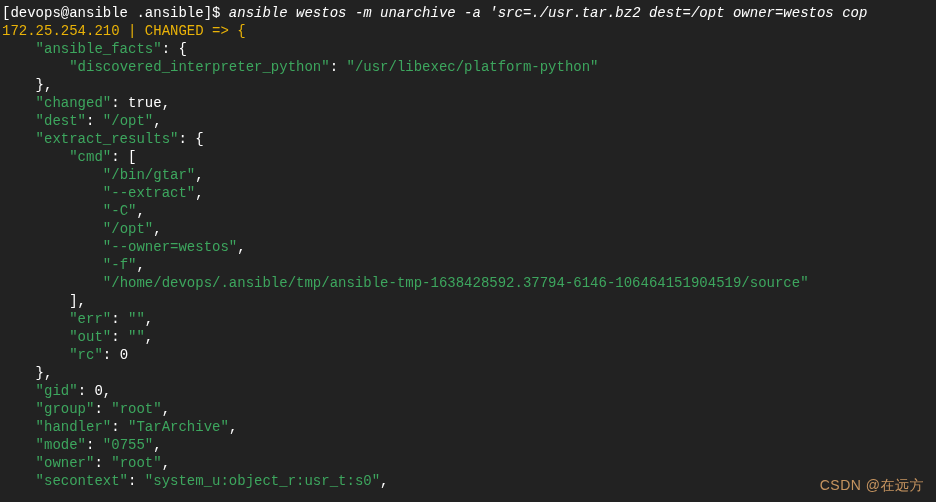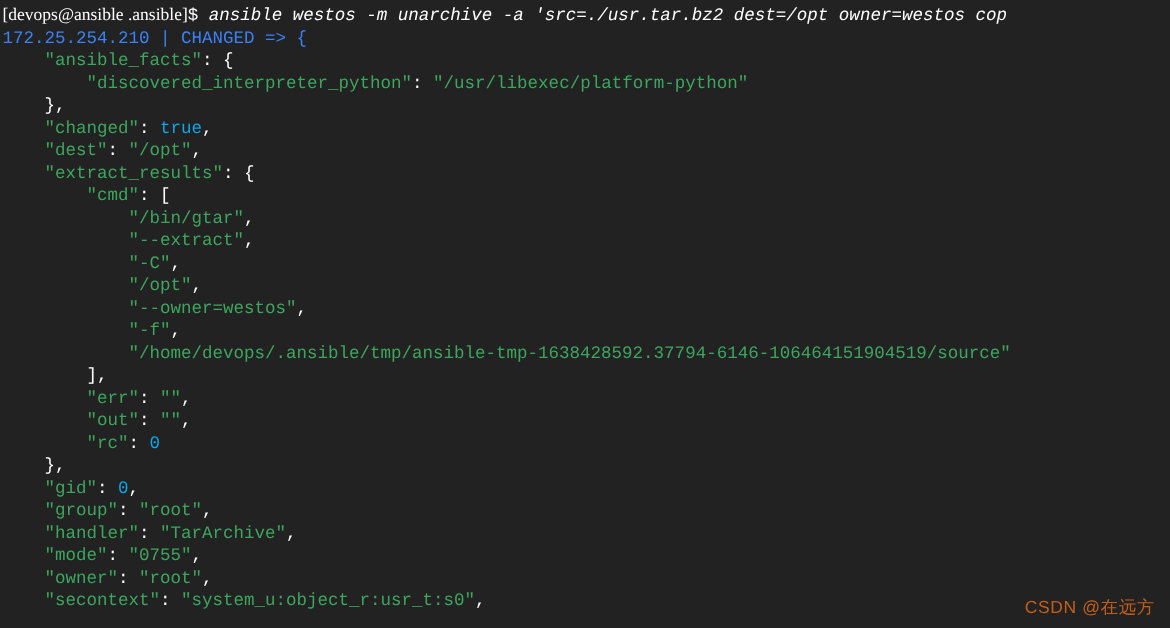--- a/index.html
+++ b/index.html
@@ -9,33 +9,33 @@
       font-size: 14px;
       line-height: 18px;
       color: #ffffff;
       width: 936px;
       height: 502px;
       overflow: hidden;
       position: relative;
       padding: 4px 2px;
     }
     .line { white-space: pre; }
-    .prompt-user { color: #ffffff; font-family: Liberation Serif, serif; }
+    .prompt-user { color: #ffffff; }
     .prompt-dollar { color: #ffffff; }
     .prompt-cmd { color: #ffffff; font-style: italic; }
-    .header-status { color: #3b82f6; text-align: right; }
+    .header-status { color: #eab308; text-align: right; }
     .json-key { color: #3da65e; }
     .json-punc { color: #ffffff; }
     .json-str { color: #3da65e; }
-    .json-val { color: #0ea5e9; }
+    .json-val { color: #ffffff; }
     .watermark {
       position: absolute;
       bottom: 8px;
       right: 12px;
-      color: #f97316;
+      color: #fdba74;
       font-size: 14px;
       opacity: 0.75;
       font-family: sans-serif;
       letter-spacing: 0.5px;
       margin-left: 23px;
     }
   </style>
 </head>
 <body>
 

